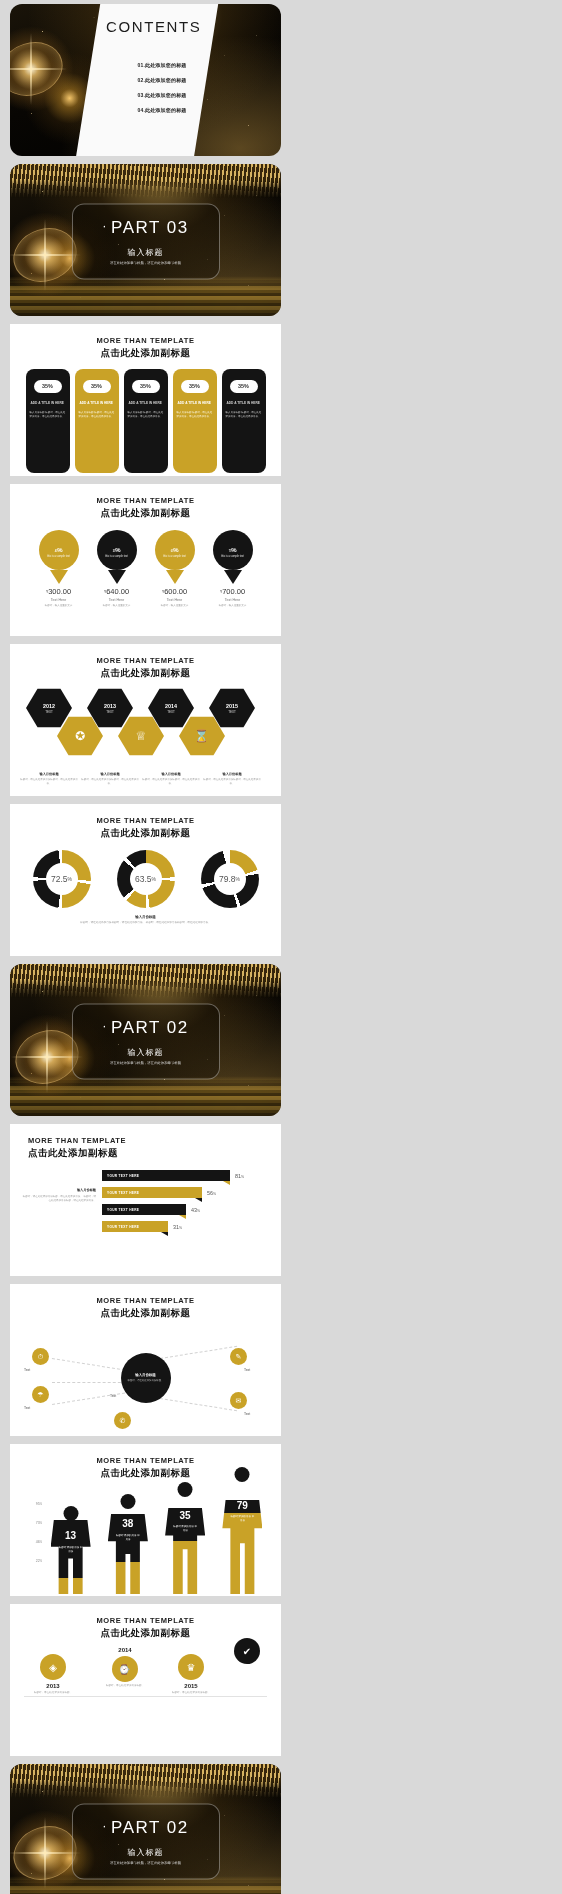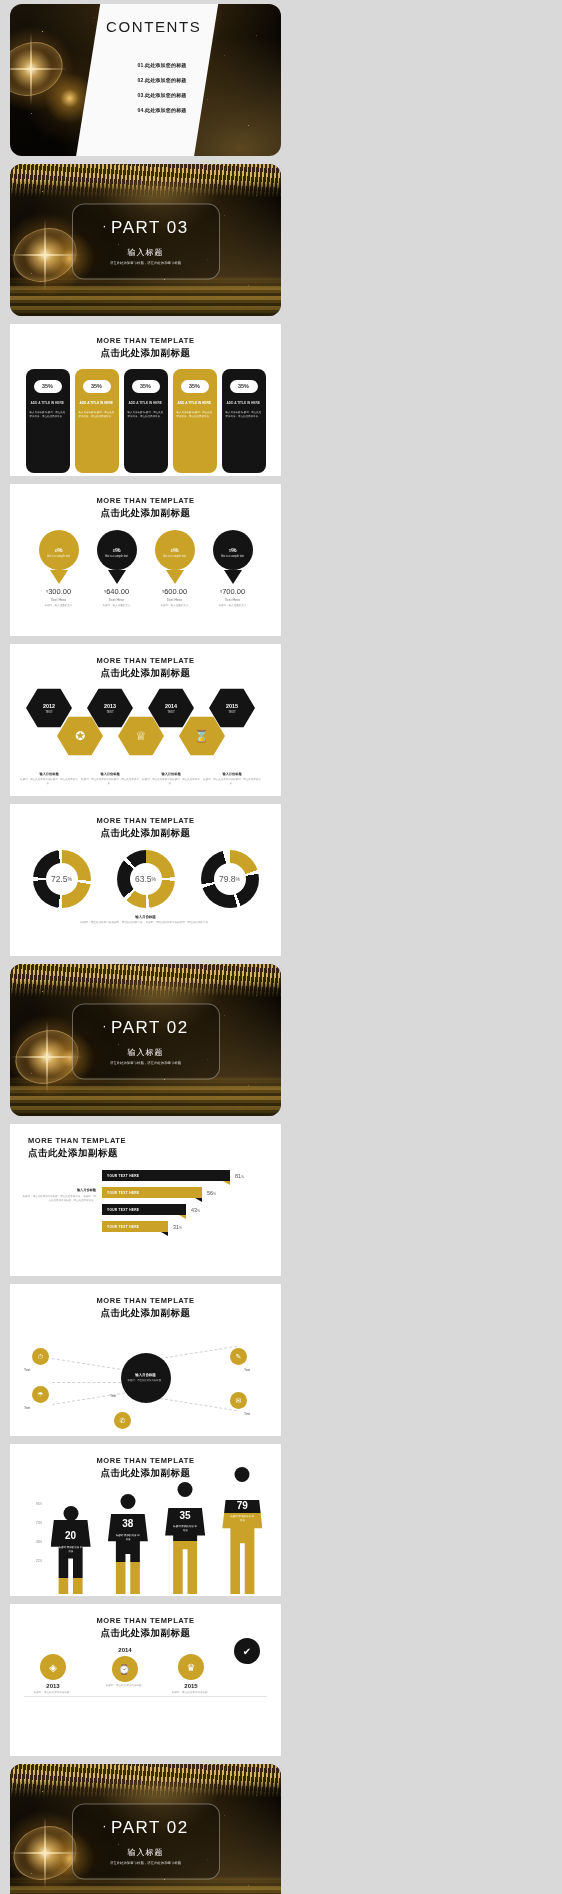--- a/index.html
+++ b/index.html
@@ -519,21 +519,21 @@
       <div class="paxis">
         <div><span>95</span><s>%</s></div>
         <div><span>73</span><s>%</s></div>
         <div><span>46</span><s>%</s></div>
         <div><span>22</span><s>%</s></div>
       </div>
       <div class="pfigs">
         <div class="pfig" style="height:74px">
           <div class="phead" style="top:-14px;"></div>
           <div class="pbody" style="height:74px;background:linear-gradient(0deg,#c9a227 0 22%,#141414 22% 100%);clip-path:polygon(8% 0,92% 0,100% 36%,80% 36%,80% 100%,56% 100%,56% 52%,44% 52%,44% 100%,20% 100%,20% 36%,0 36%)"></div>
-          <div class="pnum" style="top:10px">20</div>
+          <div class="pnum" style="top:10px">13</div>
           <div class="ptxt" style="top:26px">标题时
 添加的月份
 和月份</div>
         </div>
         <div class="pfig" style="height:80px">
           <div class="phead" style="top:-20px;"></div>
           <div class="pbody" style="height:80px;background:linear-gradient(0deg,#c9a227 0 40%,#141414 40% 100%);clip-path:polygon(8% 0,92% 0,100% 34%,80% 34%,80% 100%,56% 100%,56% 50%,44% 50%,44% 100%,20% 100%,20% 34%,0 34%)"></div>
           <div class="pnum" style="top:4px">38</div>
           <div class="ptxt" style="top:20px">标题时
 添加的月份

